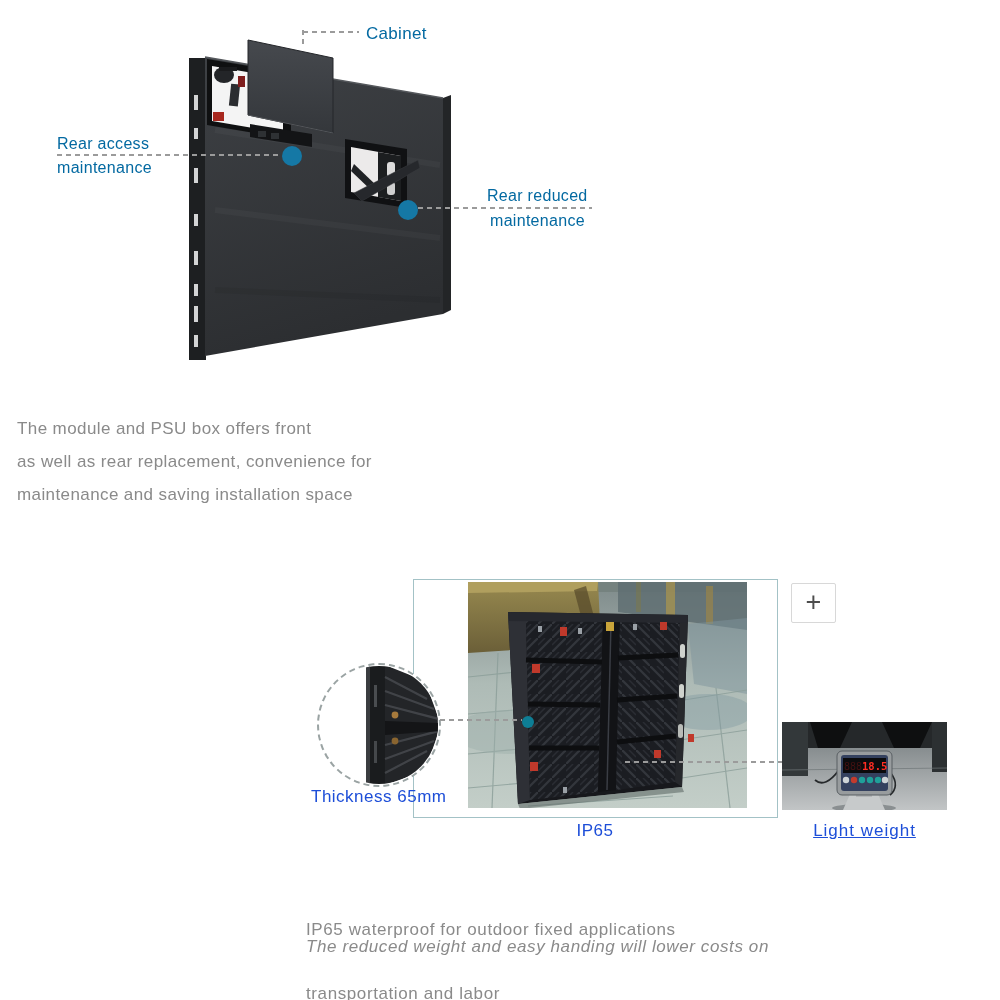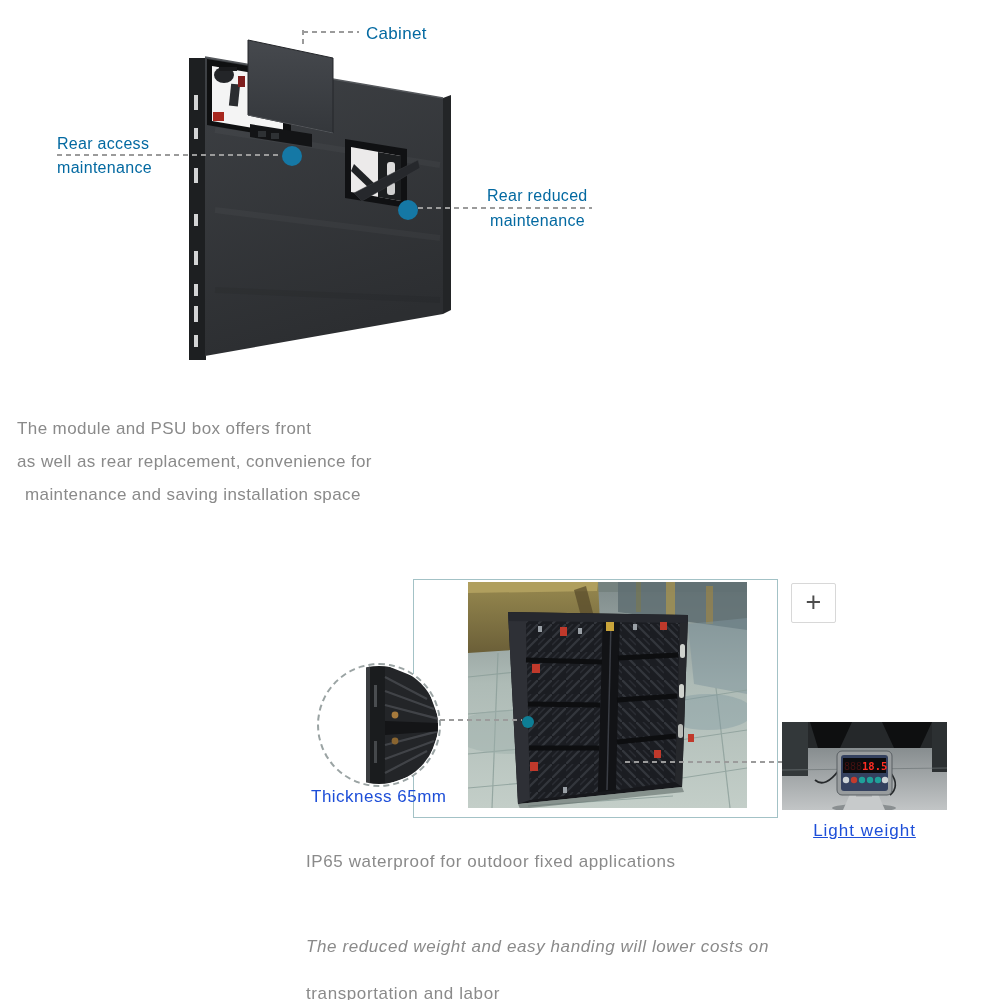--- a/index.html
+++ b/index.html
@@ -103,21 +103,21 @@
   <div class="abs label" style="left:57px;top:133px;">Rear access</div>
   <div class="abs dash-h" style="left:57px;top:154px;width:225px;"></div>
   <div class="abs label" style="left:57px;top:157px;">maintenance</div>
 
   <div class="abs label" style="left:487px;top:185px;">Rear reduced</div>
   <div class="abs dash-h" style="left:418px;top:207px;width:174px;"></div>
   <div class="abs label" style="left:490px;top:210px;">maintenance</div>
 
   <div class="abs para" style="left:17px;top:452px;">as well as rear replacement, convenience for</div>
   <div class="abs para" style="left:17px;top:419px;">The module and PSU box offers front</div>
-  <div class="abs para" style="left:17px;top:485px;margin-left:8px;">maintenance and saving installation space</div>
+  <div class="abs para" style="left:17px;top:485px;">maintenance and saving installation space</div>
 
   <div class="abs" id="ip65-box"></div>
 
   <svg class="abs" style="left:468px;top:582px;" width="279" height="226" viewBox="0 0 279 226">
     <defs>
       <linearGradient id="gpav" x1="0" y1="0" x2="0" y2="1">
         <stop offset="0" stop-color="#7e8a8a"></stop>
           <stop offset="0.45" stop-color="#aebbb6"></stop>
         <stop offset="1" stop-color="#c3cec8"></stop>
       </linearGradient>
@@ -268,19 +268,20 @@
       <circle cx="64" cy="58" r="3.2" fill="#cdd3d6"></circle>
       <circle cx="72" cy="58" r="3.2" fill="#c23b2d"></circle>
       <circle cx="80" cy="58" r="3.2" fill="#1fa09a"></circle>
       <circle cx="88" cy="58" r="3.2" fill="#1fa09a"></circle>
       <circle cx="96" cy="58" r="3.2" fill="#1fa09a"></circle>
       <circle cx="103" cy="58" r="3.2" fill="#cdd3d6"></circle>
     </g>
   </svg>
 
   <div class="abs caption" style="left:311px;top:787px;text-align:left;">Thickness 65mm</div>
+  <div class="abs caption" style="left:413px;top:821px;width:364px;">IP65</div>
   <div class="abs caption" style="left:782px;top:821px;width:165px;letter-spacing:1px;text-decoration:underline;">Light weight</div>
 
-  <div class="abs para" style="left:306px;top:852px;letter-spacing:.6px;">IP65 waterproof for outdoor fixed applications</div>
+  <div class="abs para" style="left:306px;top:920px;letter-spacing:.6px;">IP65 waterproof for outdoor fixed applications</div>
   <div class="abs para" style="left:306px;top:937px;letter-spacing:.6px;font-style:italic;">The reduced weight and easy handing will lower costs on</div>
   <div class="abs para" style="left:306px;top:968px;letter-spacing:.6px;margin-top:16px;">transportation and labor</div>
 
 </div>
 
 </body></html>

